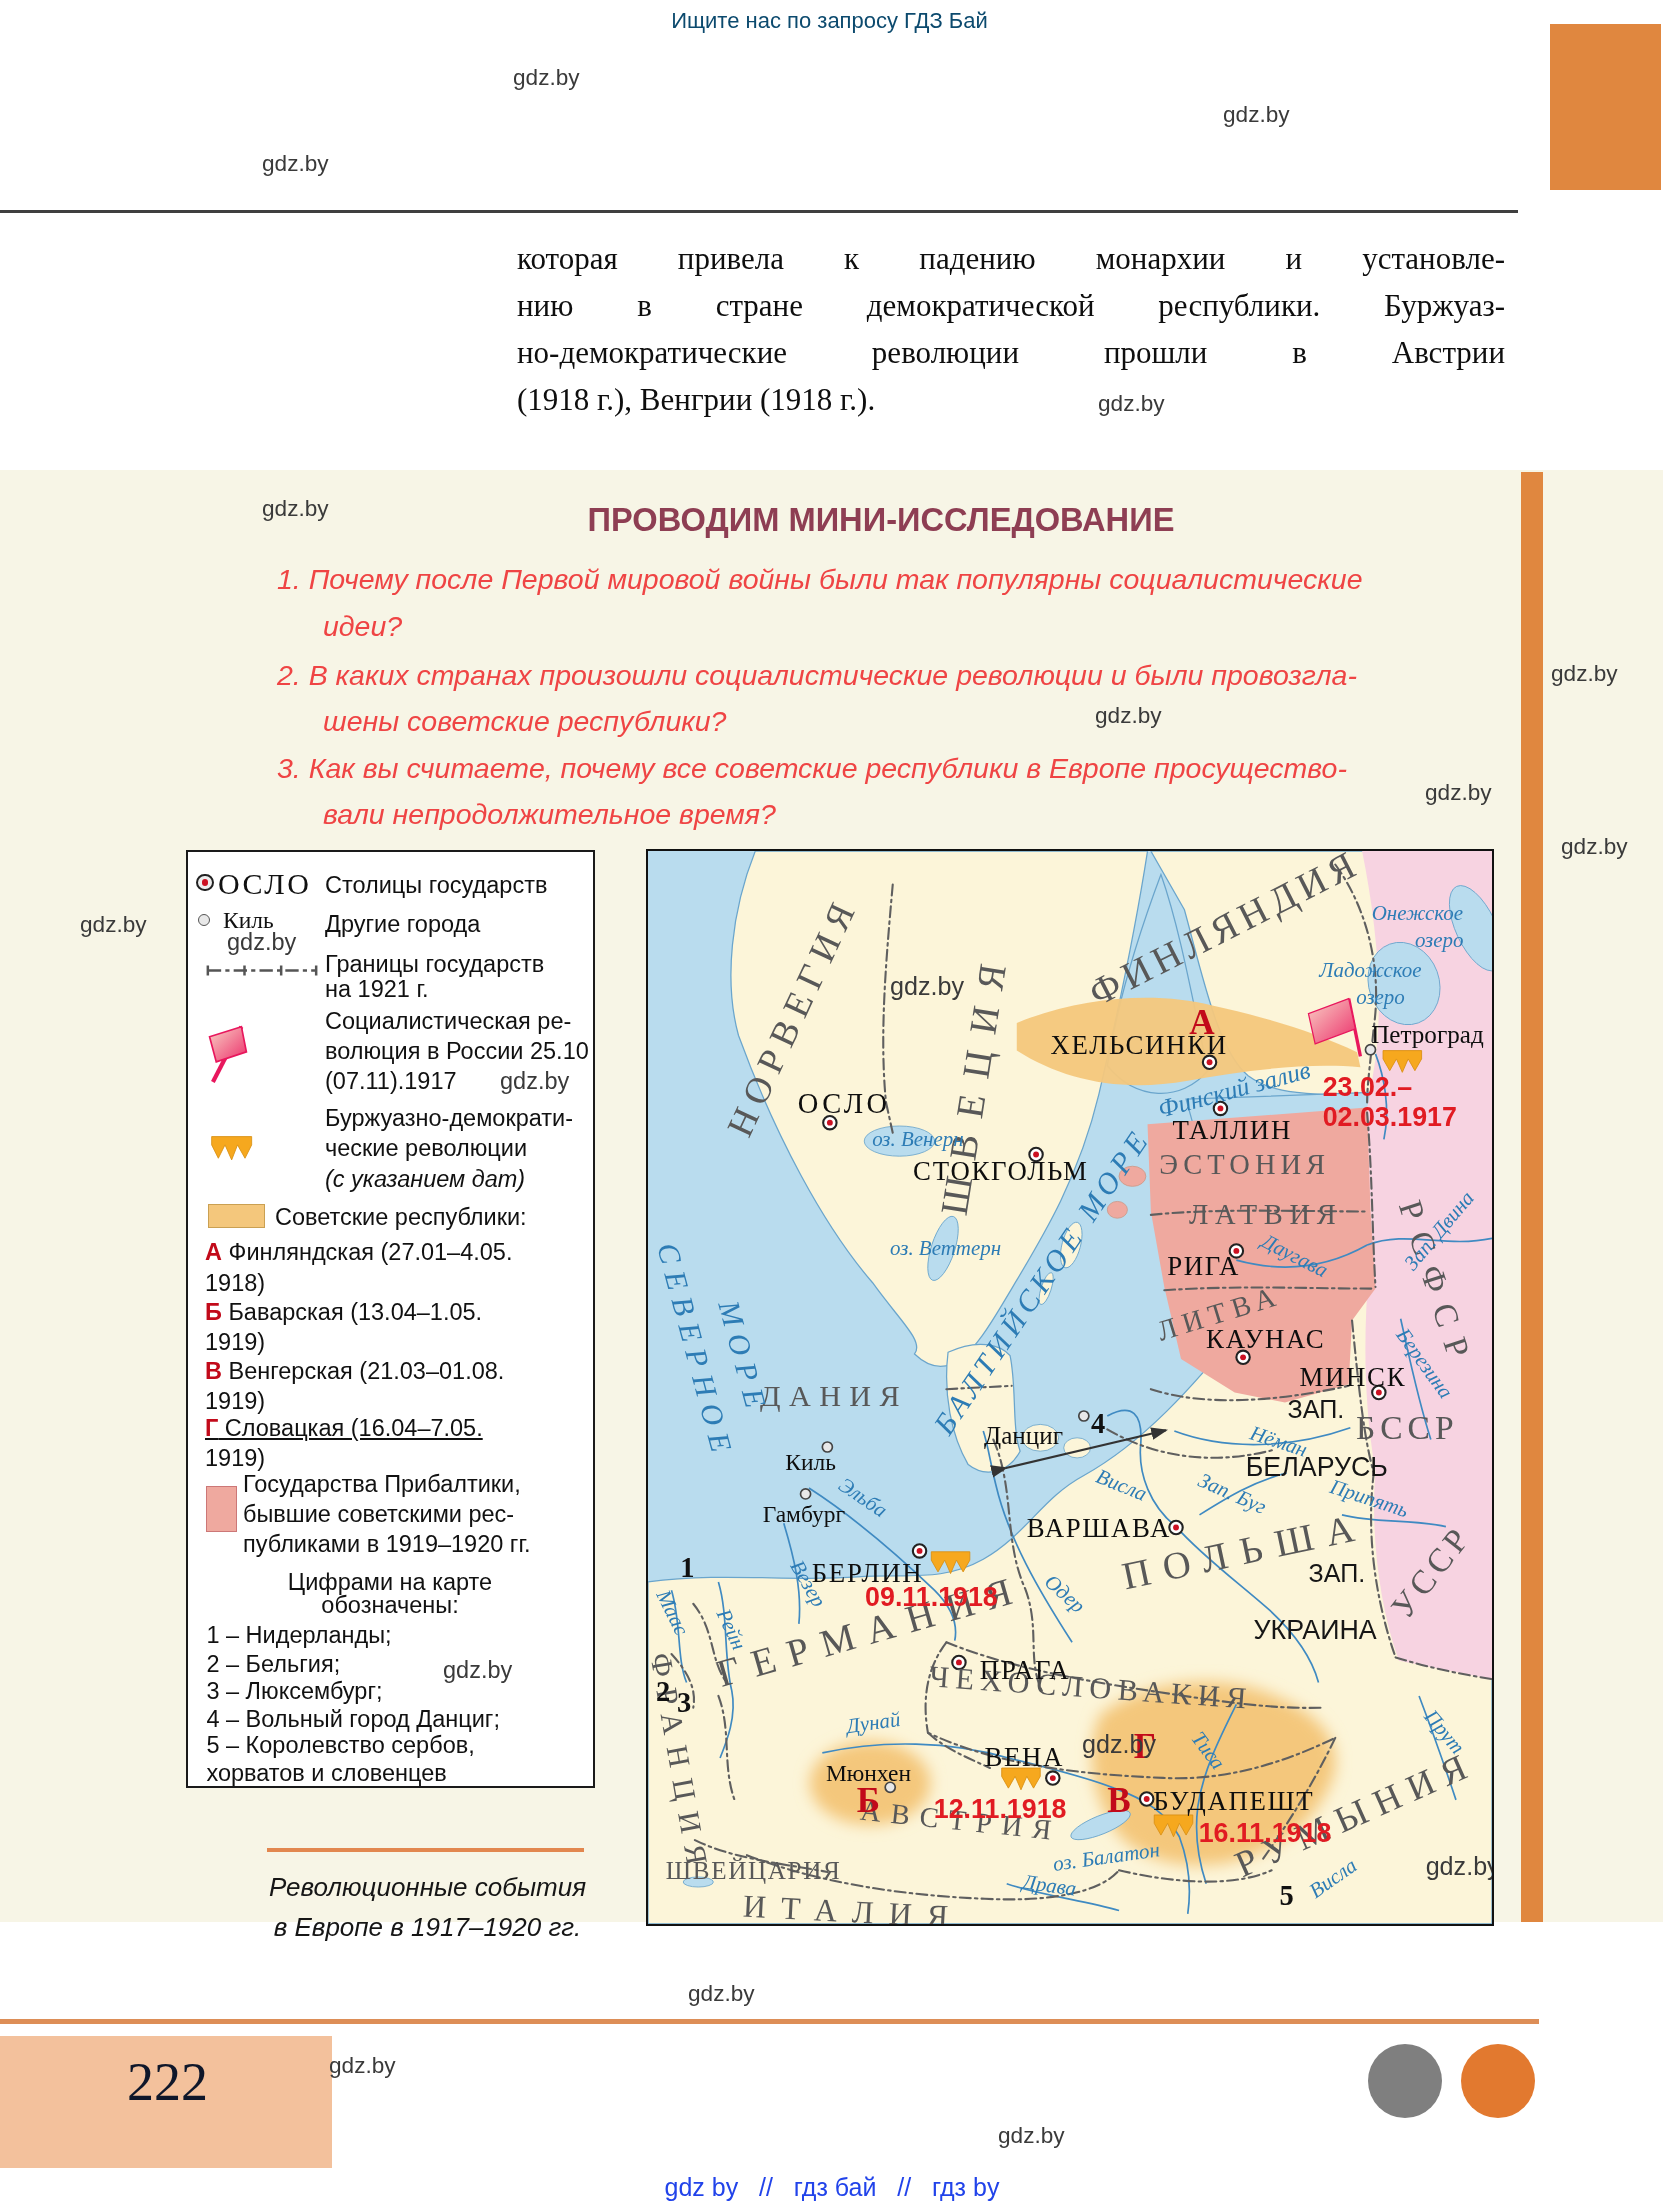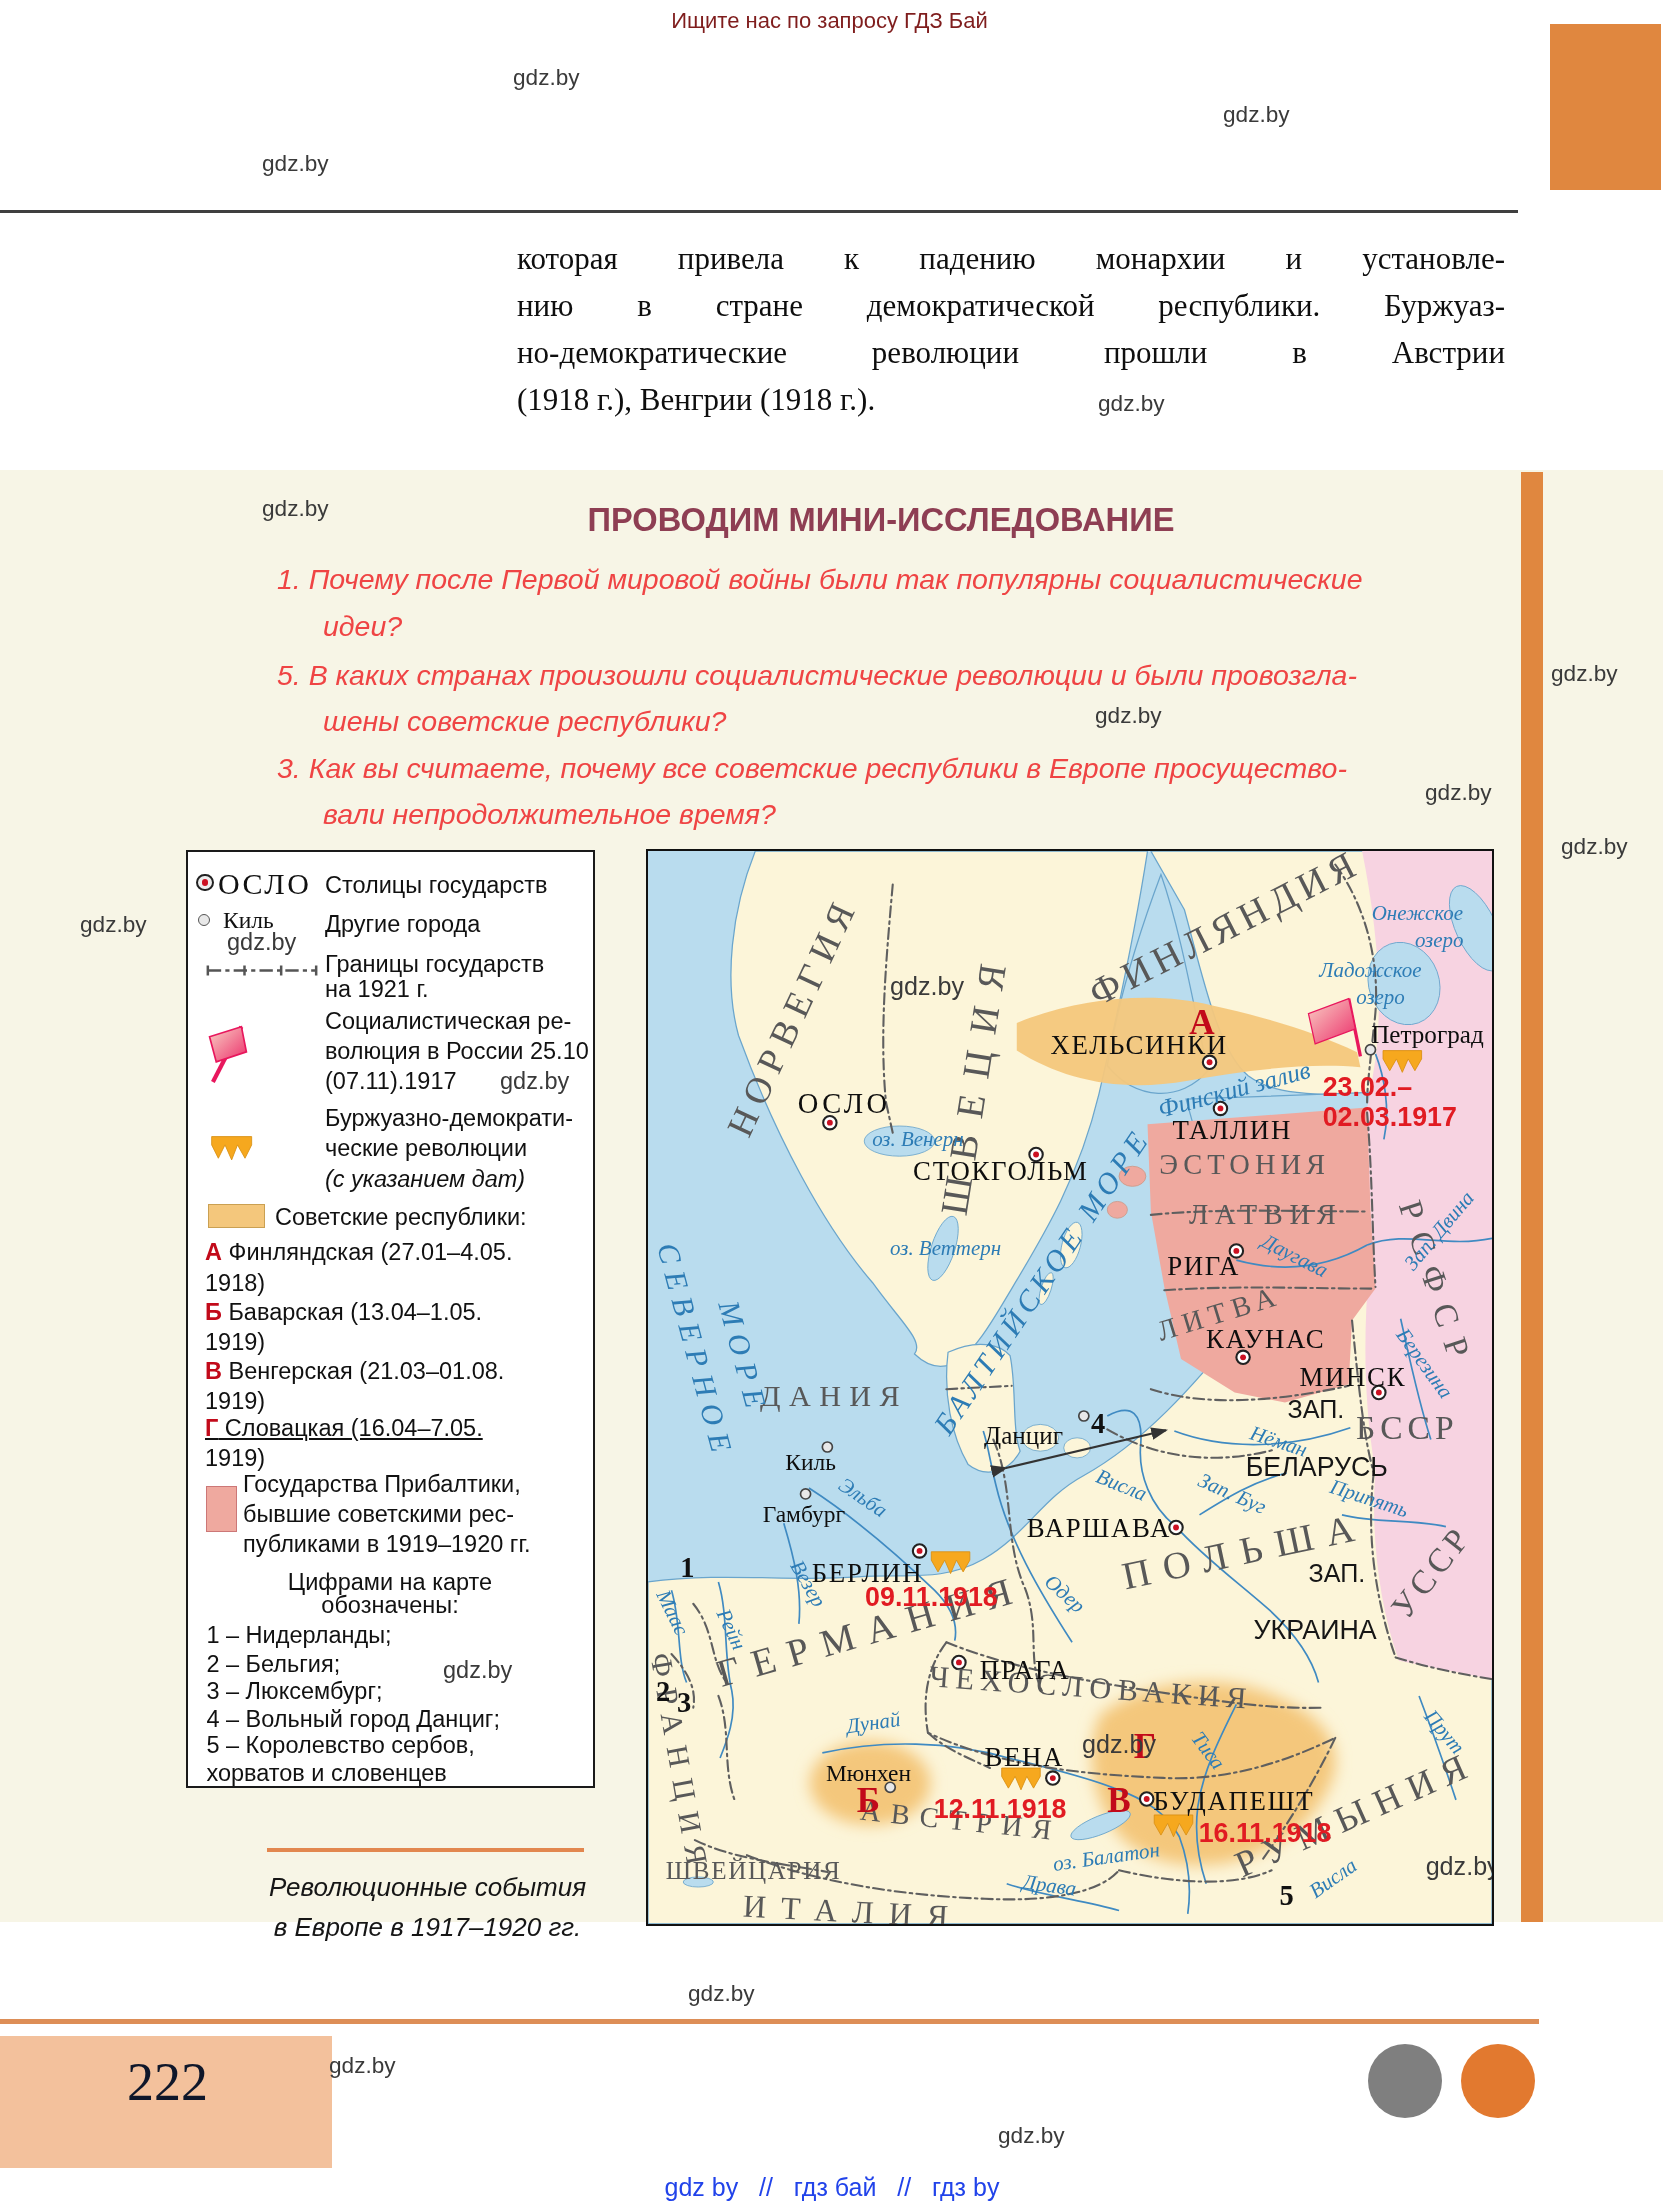--- a/index.html
+++ b/index.html
@@ -1,20 +1,20 @@
 <!DOCTYPE html>
 <html style="font-size:13.4px"><head>
 <meta charset="utf-8">
 <style>
   html,body{margin:0;padding:0;background:#fff;}
   #page{position:relative;width:1664px;height:2205px;background:#fff;overflow:hidden;
         font-family:"Liberation Sans",sans-serif;color:#111;}
   .wm{position:absolute;color:#3a3a3a;font:22.6px "Liberation Sans",sans-serif;white-space:nowrap;}
   .promo{position:absolute;left:662px;top:8.4px;width:335px;text-align:center;
-         color:#7f1d1d;font:22px "Liberation Sans",sans-serif;white-space:nowrap;}
+         color:#0c4a6e;font:22px "Liberation Sans",sans-serif;white-space:nowrap;}
   .header{position:absolute;left:839px;top:159px;width:667px;text-align:right;
           font:bold 34px "Liberation Sans",sans-serif;color:#161616;white-space:nowrap;}
   .rule{position:absolute;left:0;top:210px;width:1518px;height:3.4px;background:#3f3f3f;}
   .cream{position:absolute;left:0;top:470px;width:1664px;height:1452px;background:#f7f5e6;}
   .orange-rect{position:absolute;left:1550px;top:23.5px;width:111px;height:166px;background:#e0873f;}
   .orange-bar{position:absolute;left:1521px;top:472px;width:22px;height:1450px;background:#e0873f;}
   .jline{position:absolute;left:517px;width:988px;font:31px "Liberation Serif",serif;color:#0e0e0e;
          text-align:justify;text-align-last:justify;height:42px;overflow:visible;white-space:normal;}
   .pline{position:absolute;left:517px;font:31px "Liberation Serif",serif;color:#0e0e0e;white-space:nowrap;}
   .rtitle{position:absolute;left:470px;top:500px;width:822px;text-align:center;
@@ -72,21 +72,21 @@
   <div class="pline" style="top:382px;">(1918 г.), Венгрии (1918 г.).</div>
   <div class="wm" style="left:1098px;top:391px;">gdz.by</div>
 
   <div class="cream"></div>
   <div class="orange-bar"></div>
 
   <div class="wm" style="left:262px;top:496px;">gdz.by</div>
   <div class="rtitle">ПРОВОДИМ МИНИ-ИССЛЕДОВАНИЕ</div>
   <div class="q" style="left:277px;top:563px;">1. Почему после Первой мировой войны были так популярны социалистические</div>
   <div class="q" style="left:323px;top:610px;">идеи?</div>
-  <div class="q" style="left:277px;top:659px;">5. В каких странах произошли социалистические революции и были провозгла-</div>
+  <div class="q" style="left:277px;top:659px;">2. В каких странах произошли социалистические революции и были провозгла-</div>
   <div class="q" style="left:323px;top:705px;">шены советские республики?</div>
   <div class="wm" style="left:1095px;top:703px;">gdz.by</div>
   <div class="q" style="left:277px;top:752px;">3. Как вы считаете, почему все советские республики в Европе просущество-</div>
   <div class="wm" style="left:1425px;top:780px;">gdz.by</div>
   <div class="q" style="left:323px;top:798px;">вали непродолжительное время?</div>
   <div class="wm" style="left:80px;top:912px;">gdz.by</div>
   <div class="wm" style="left:1551px;top:661px;">gdz.by</div>
   <div class="wm" style="left:1561px;top:834px;">gdz.by</div>
 
   <div class="legend">

